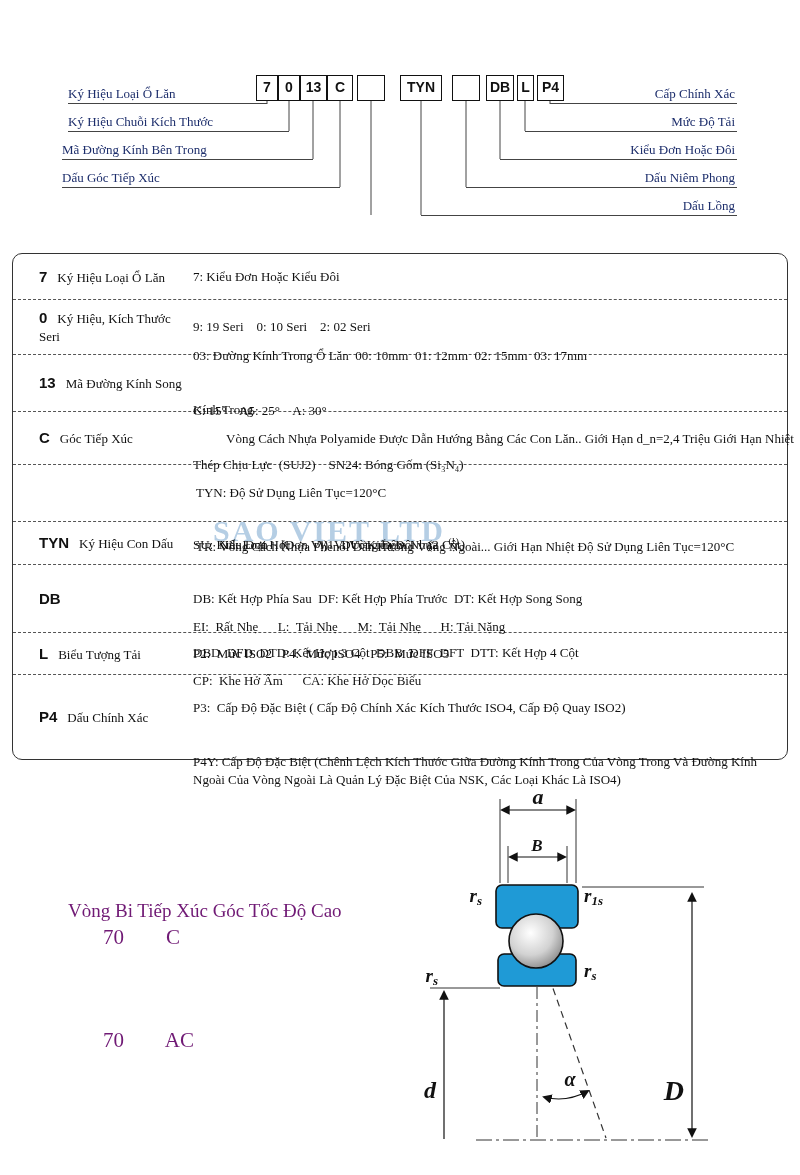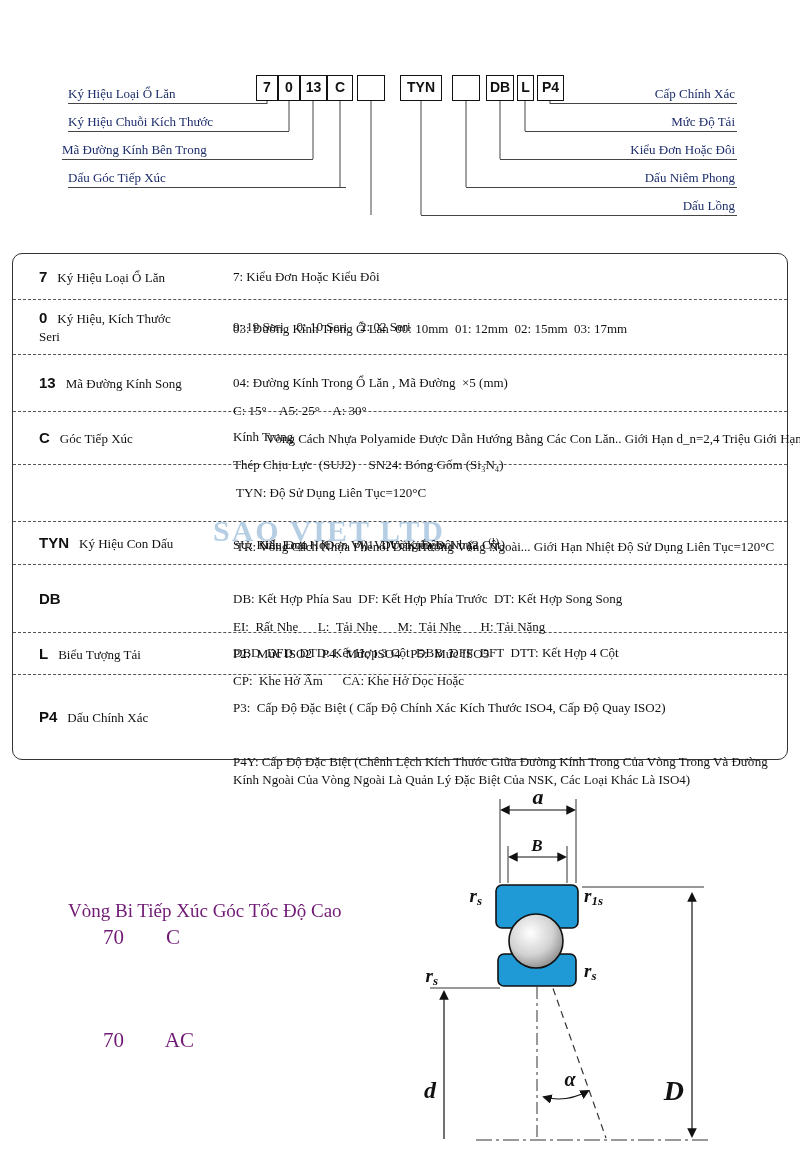--- a/index.html
+++ b/index.html
@@ -20,21 +20,21 @@
   
   .spec-table { position: absolute; left: 12px; top: 253px; width: 776px; height: 507px;
                 border: 1px solid #333; border-radius: 10px; }
   .watermark { position: absolute; left: 200px; top: 224px; font-size: 30px; font-weight: bold;
                letter-spacing: 2px; color: #a9c6e0; opacity: .85; white-space: nowrap; margin-top: 36px; }
   .srow { position: relative; display: flex; align-items: center; border-bottom: 1px dashed #555; }
   .srow.last { border-bottom: none; }
   .lcell { flex: none; width: 180px; padding-left: 26px; }
   .code { font-family: "Liberation Sans", "DejaVu Sans", sans-serif; font-weight: bold; font-size: 15px; }
   .lbl { font-size: 13px; margin-left: 6px; }
-  .ccell { flex: 1; font-size: 13px; line-height: 18px; white-space: pre-wrap; padding-right: 4px; margin-left: 40px; }
+  .ccell { flex: 1; font-size: 13px; line-height: 18px; white-space: pre-wrap; padding-right: 4px; }
   .fullrow .ccell { padding-left: 183px; }
   .fullrow .cline { white-space: pre; }
   .cline.indent { text-indent: 30px; }
   .sup { font-size: 9px; vertical-align: super; margin-left: 10px; }
 
   
   .bottom { position: absolute; left: 0; top: 770px; width: 800px; height: 405px; }
   .bt { position: absolute; white-space: pre; color: #701a75; }
   .bt-title { left: 68px; top: 130px; font-size: 19px; }
   .bt-series { font-size: 21px; }
@@ -68,21 +68,21 @@
   <div class="dbox" style="left:357px;width:28px"></div>
   <div class="dbox" style="left:400px;width:42px">TYN</div>
   <div class="dbox" style="left:452px;width:28px"></div>
   <div class="dbox" style="left:486px;width:28px">DB</div>
   <div class="dbox" style="left:517px;width:17px">L</div>
   <div class="dbox" style="left:537px;width:27px">P4</div>
 
   <div class="dg-label" style="left:68px;top:86px;width:199px">Ký Hiệu Loại Ổ Lăn</div>
   <div class="dg-label" style="left:68px;top:114px;width:221px">Ký Hiệu Chuỗi Kích Thước</div>
   <div class="dg-label" style="left:62px;top:142px;width:251px">Mã Đường Kính Bên Trong</div>
-  <div class="dg-label" style="left:68px;top:170px;width:278px">Dấu Góc Tiếp Xúc</div>
+  <div class="dg-label" style="left:62px;top:170px;width:278px">Dấu Góc Tiếp Xúc</div>
 
   <div class="dg-label right" style="left:550px;top:86px;width:187px">Cấp Chính Xác</div>
   <div class="dg-label right" style="left:525px;top:114px;width:212px">Mức Độ Tải</div>
   <div class="dg-label right" style="left:500px;top:142px;width:237px">Kiểu Đơn Hoặc Đôi</div>
   <div class="dg-label right" style="left:421px;top:198px;width:316px">Dấu Lồng</div>
   <div class="dg-label right" style="left:466px;top:170px;width:271px">Dấu Niêm Phong</div>
 </div>
 
 <div class="spec-table">
   <div class="watermark">SAO VIET LTD</div>
@@ -107,21 +107,20 @@
     </div>
   </div>
 
   <div class="srow" style="height:57px">
     <div class="lcell">
       <span class="code">13</span>
       <span class="lbl">Mã Đường Kính Song</span>
     </div>
     <div class="ccell">
       <div class="cline">03: Đường Kính Trong Ổ Lăn  00: 10mm  01: 12mm  02: 15mm  03: 17mm</div>
-      <div class="cline">04: Đường Kính Trong Ổ Lăn , Mã Đường  ×5 (mm)</div>
       <div class="cline">Kính Trong</div>
     </div>
   </div>
 
   <div class="srow" style="height:53px">
     <div class="lcell">
       <span class="code">C</span>
       <span class="lbl">Góc Tiếp Xúc</span>
     </div>
     <div class="ccell">
@@ -162,21 +161,21 @@
     </div>
   </div>
 
   <div class="srow" style="height:42px">
     <div class="lcell">
       <span class="code">L</span>
       <span class="lbl">Biểu Tượng Tải</span>
     </div>
     <div class="ccell">
       <div class="cline">EI:  Rất Nhẹ      L:  Tải Nhẹ      M:  Tải Nhẹ      H: Tải Nặng</div>
-      <div class="cline">CP:  Khe Hở Âm      CA: Khe Hở Dọc Hoặc</div>
+      <div class="cline">CP:  Khe Hở Âm      CA: Khe Hở Dọc Biểu</div>
     </div>
   </div>
 
   <div class="srow last" style="height:84px">
     <div class="lcell">
       <span class="code">P4</span>
       <span class="lbl">Dấu Chính Xác</span>
     </div>
     <div class="ccell">
       <div class="cline">P2:  Mức ISO2   P4:  Mức ISO4   P5:  Mức ISO5</div>

